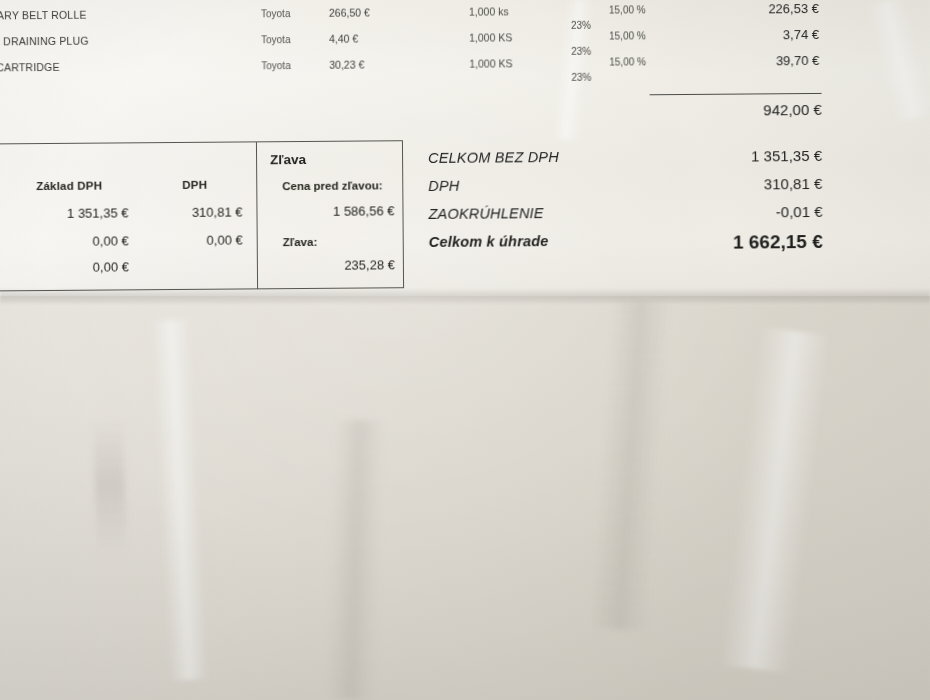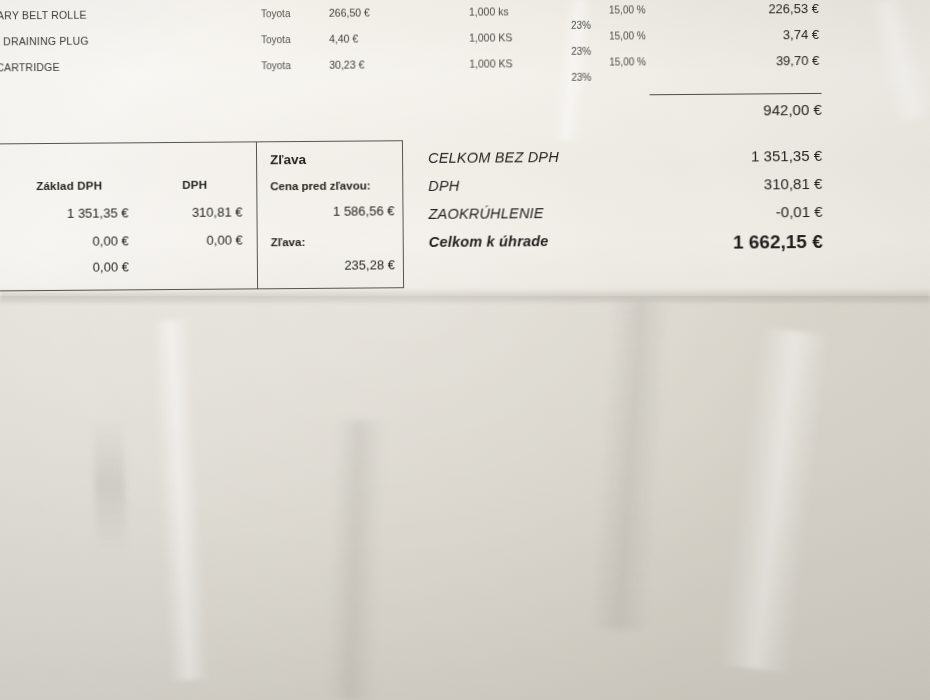--- a/index.html
+++ b/index.html
@@ -199,20 +199,21 @@
     position: absolute;
     font-size: 13.5px;
     font-weight: bold;
     color: #222220;
   }
   .disc-label {
     position: absolute;
     font-size: 11.5px;
     font-weight: bold;
     color: #26261f;
+    margin-left: 12px;
   }
   .disc-val {
     position: absolute;
     font-size: 13px;
     color: #26261f;
     text-align: right;
   }
 
   
   .totals {

